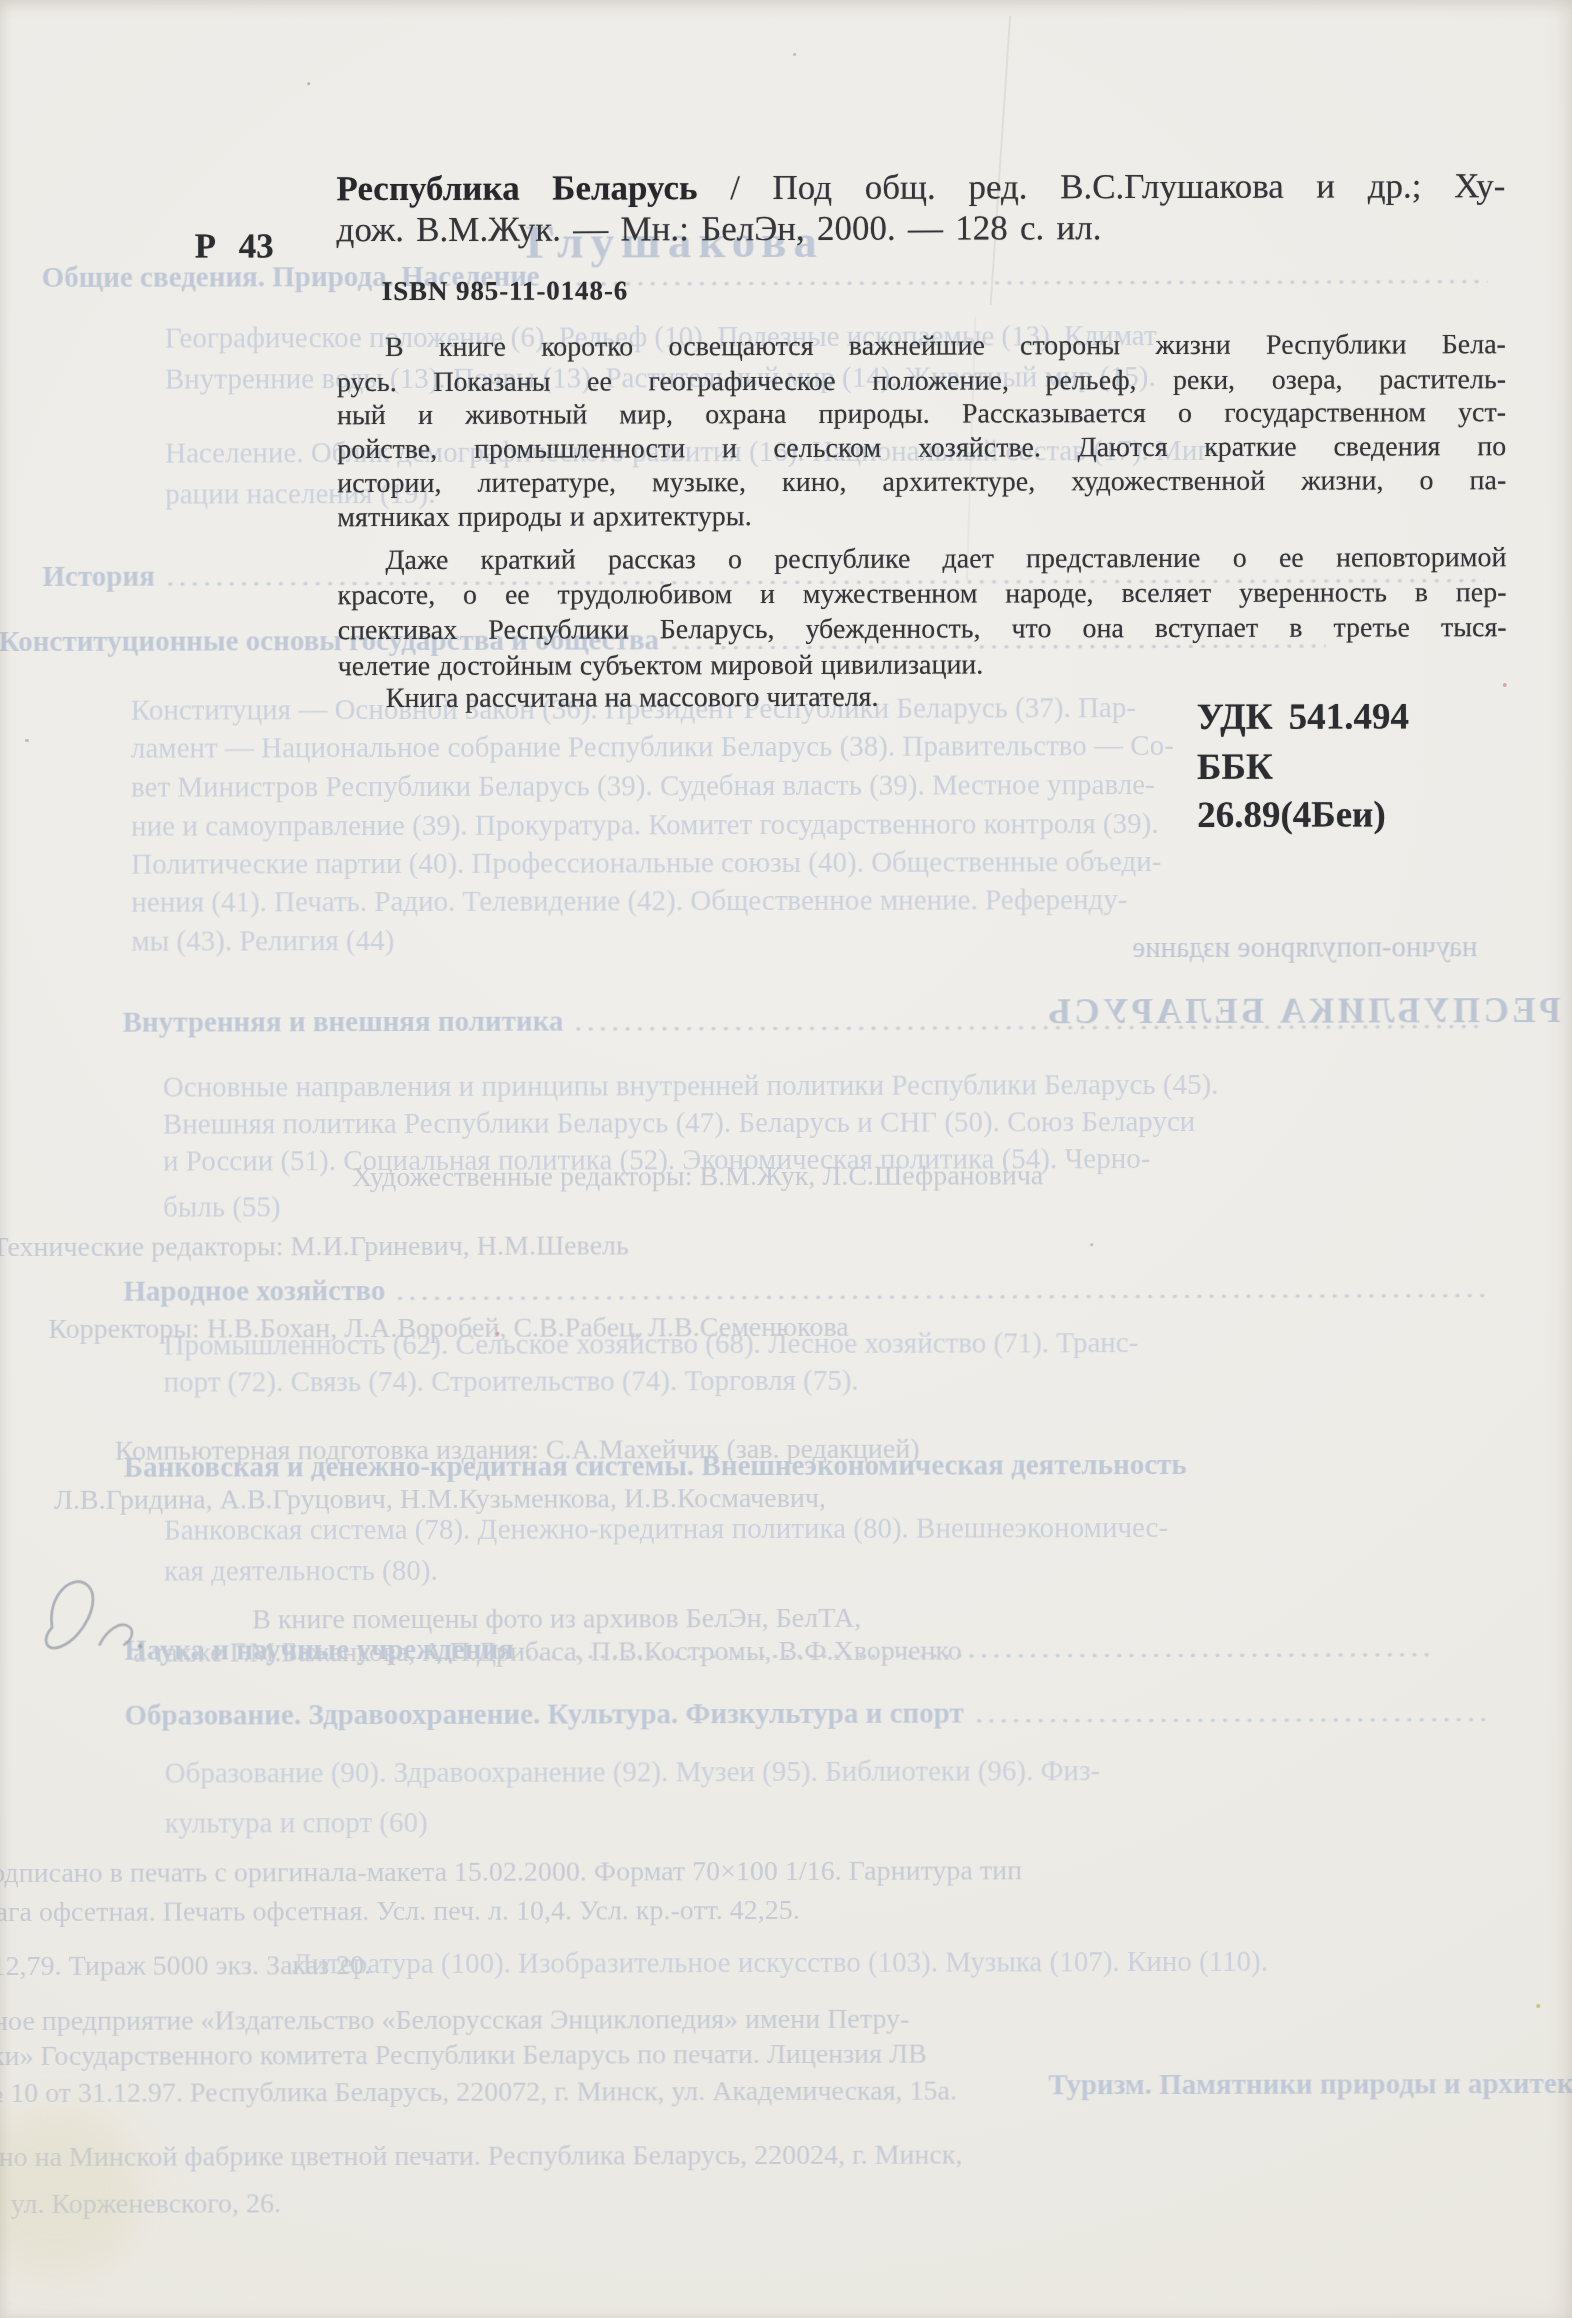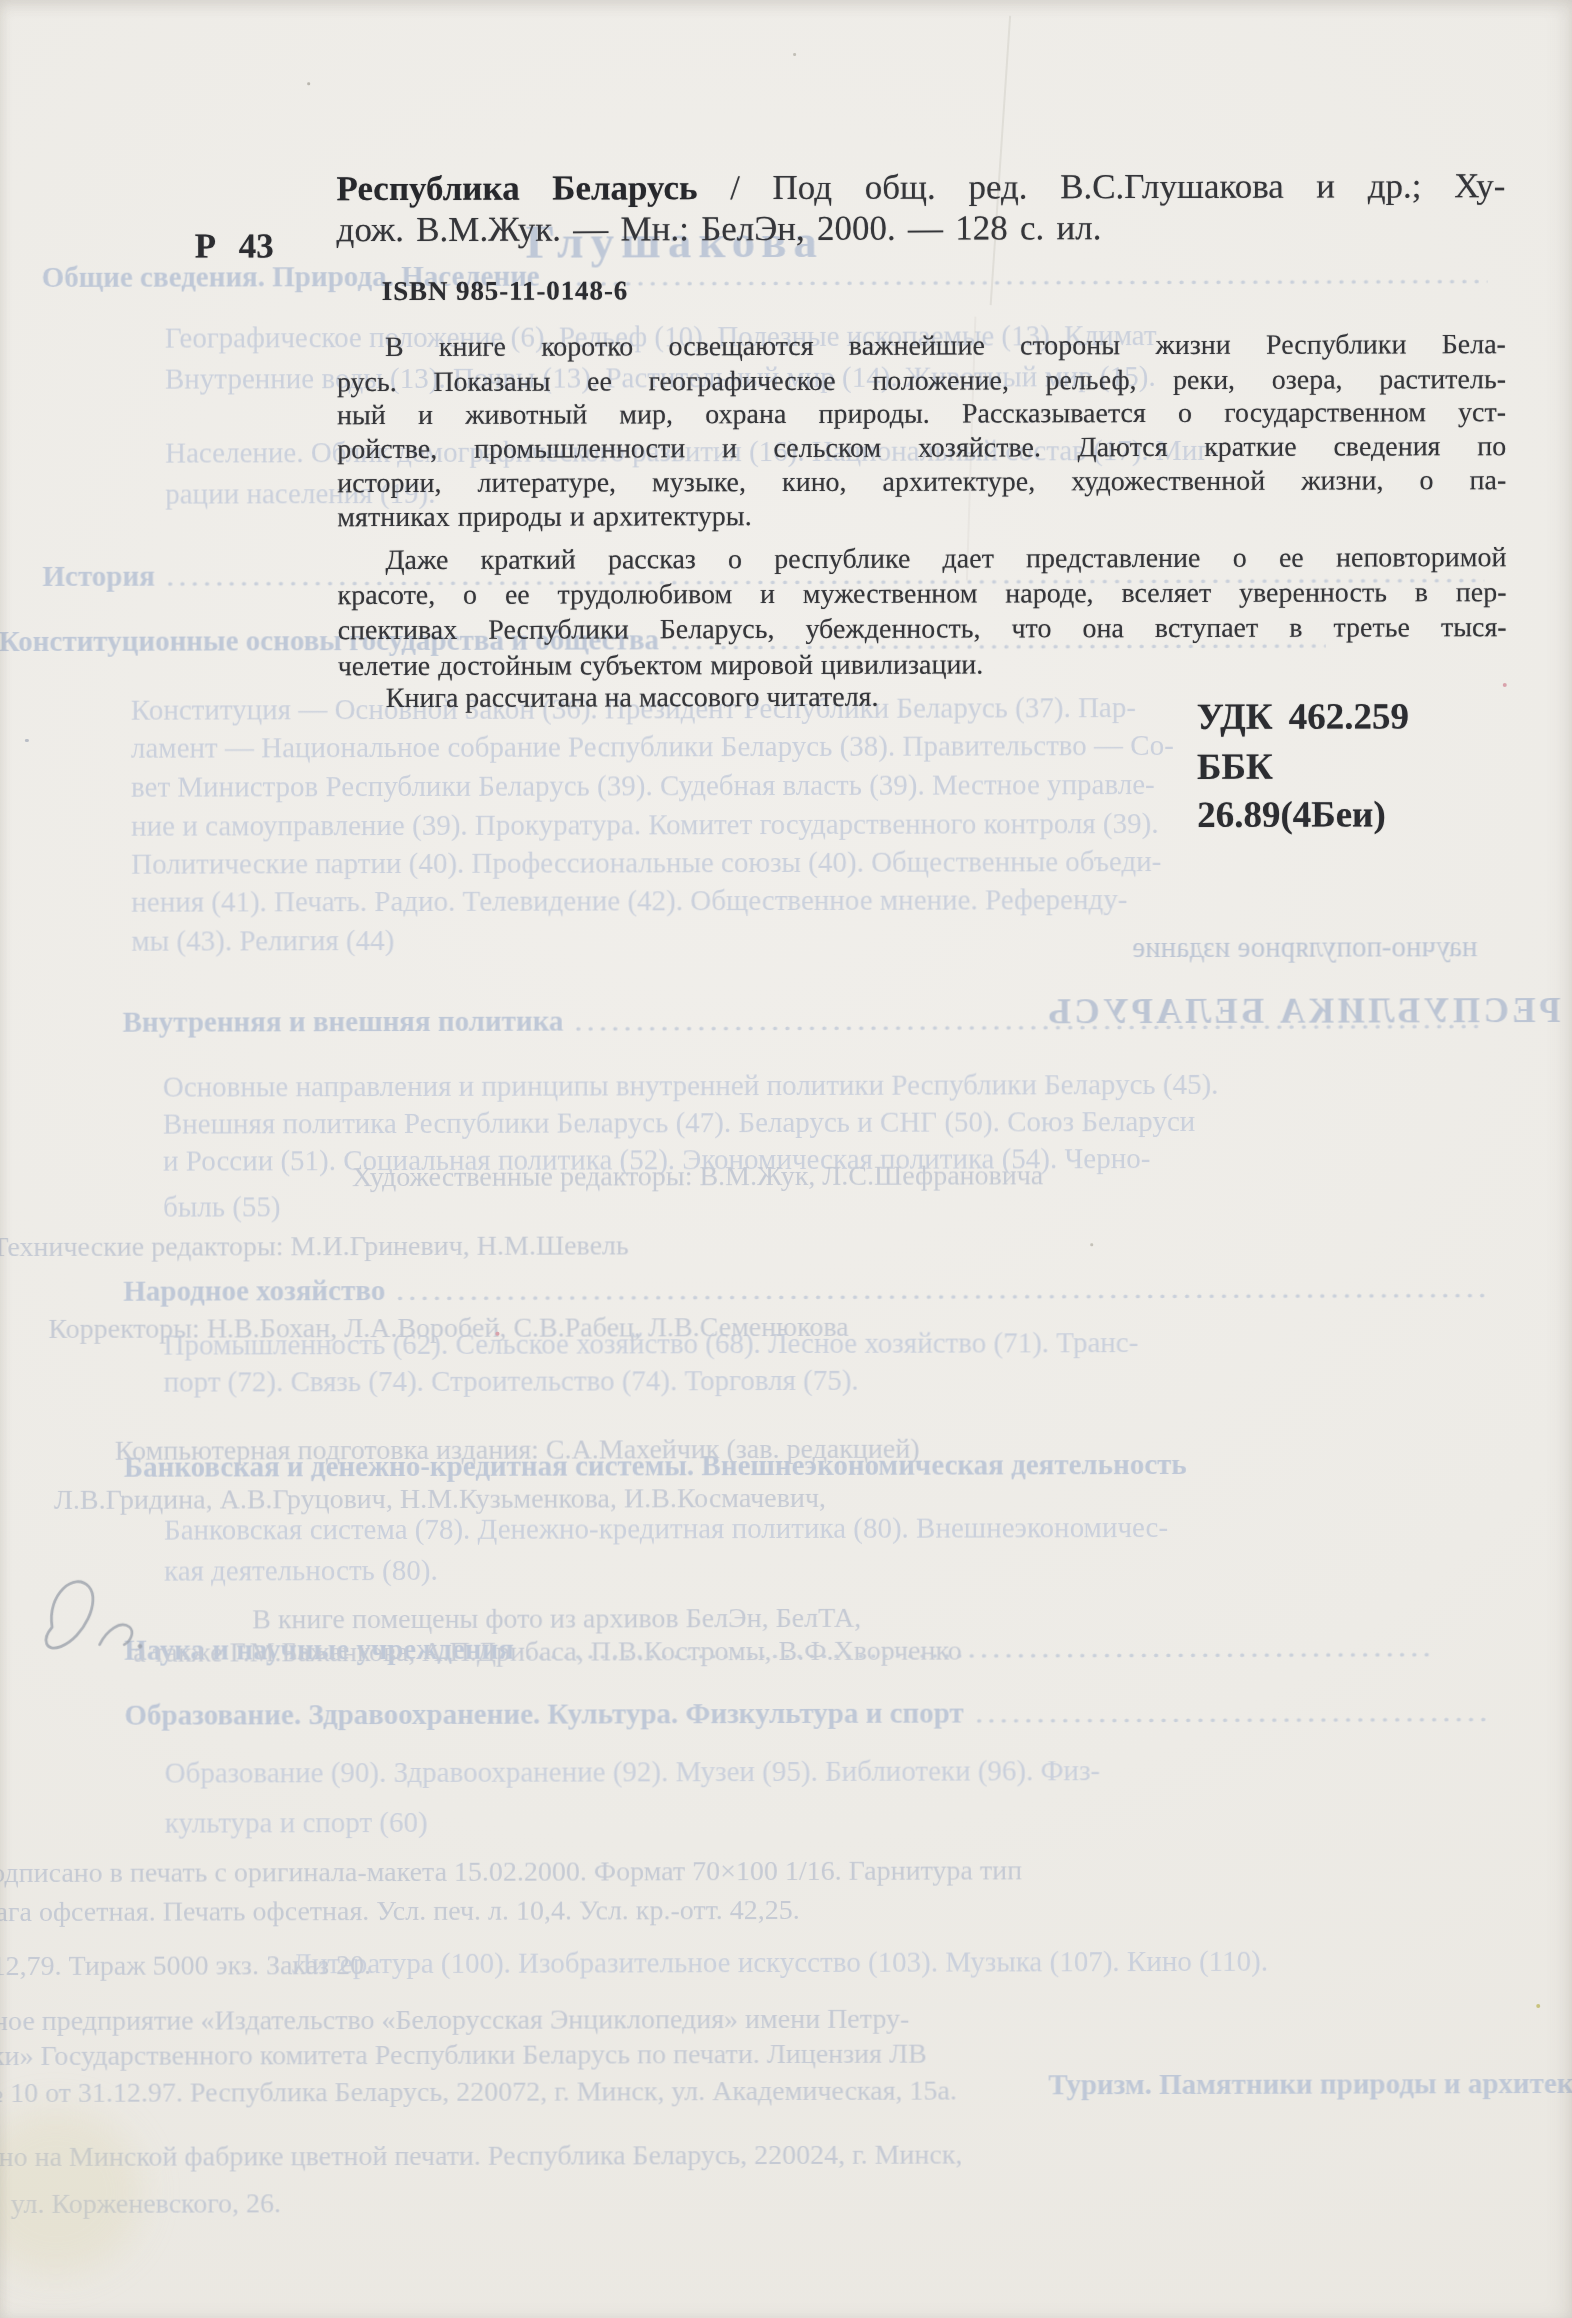--- a/index.html
+++ b/index.html
@@ -136,21 +136,21 @@
           <div class="ink mline" style="top: 400px;">ный и животный мир, охрана природы. Рассказывается о государственном уст-</div>
           <div class="ink mline" style="top: 434px;">ройстве, промышленности и сельском хозяйстве. Даются краткие сведения по</div>
           <div class="ink mline" style="top: 468px;">истории, литературе, музыке, кино, архитектуре, художественной жизни, о па-</div>
           <div class="ink mline last" style="top: 502px;">мятниках природы и архитектуры.</div>
           <div class="ink mline first" style="top: 545px;">Даже краткий рассказ о республике дает представление о ее неповторимой</div>
           <div class="ink mline" style="top: 580px;">красоте, о ее трудолюбивом и мужественном народе, вселяет уверенность в пер-</div>
           <div class="ink mline" style="top: 615px;">спективах Республики Беларусь, убежденность, что она вступает в третье тыся-</div>
           <div class="ink mline last" style="top: 651px;">челетие достойным субъектом мировой цивилизации.</div>
         </div>
       <div class="ink readership">Книга рассчитана на массового читателя.</div>
-      <div class="ink udc">УДК 462.259</div>
+      <div class="ink udc">УДК 541.494</div>
       <div class="ink bbk">ББК</div>
       <div class="ink bbk-code">26.89(4Беи)</div>
     </div>
 
     <div class="crease" style="left:1002px;top:16px;width:1.8px;height:290px;transform:rotate(4deg);opacity:.85;"></div>
     <div class="crease" style="left:972px;top:317px;width:1.8px;height:264px;transform:rotate(2deg);opacity:.45;"></div>
     <div class="smudge"></div>
     <div class="speck" style="left:1504px;top:685px;width:4.4px;height:4.4px;background:#d9a3ac;"></div>
     <div class="speck" style="left:495px;top:1331px;width:3.5px;height:3.5px;background:#d9a3ac;"></div>
     <div class="speck" style="left:1534px;top:2006px;width:4.4px;height:4.4px;background:#c9c37e;"></div>

